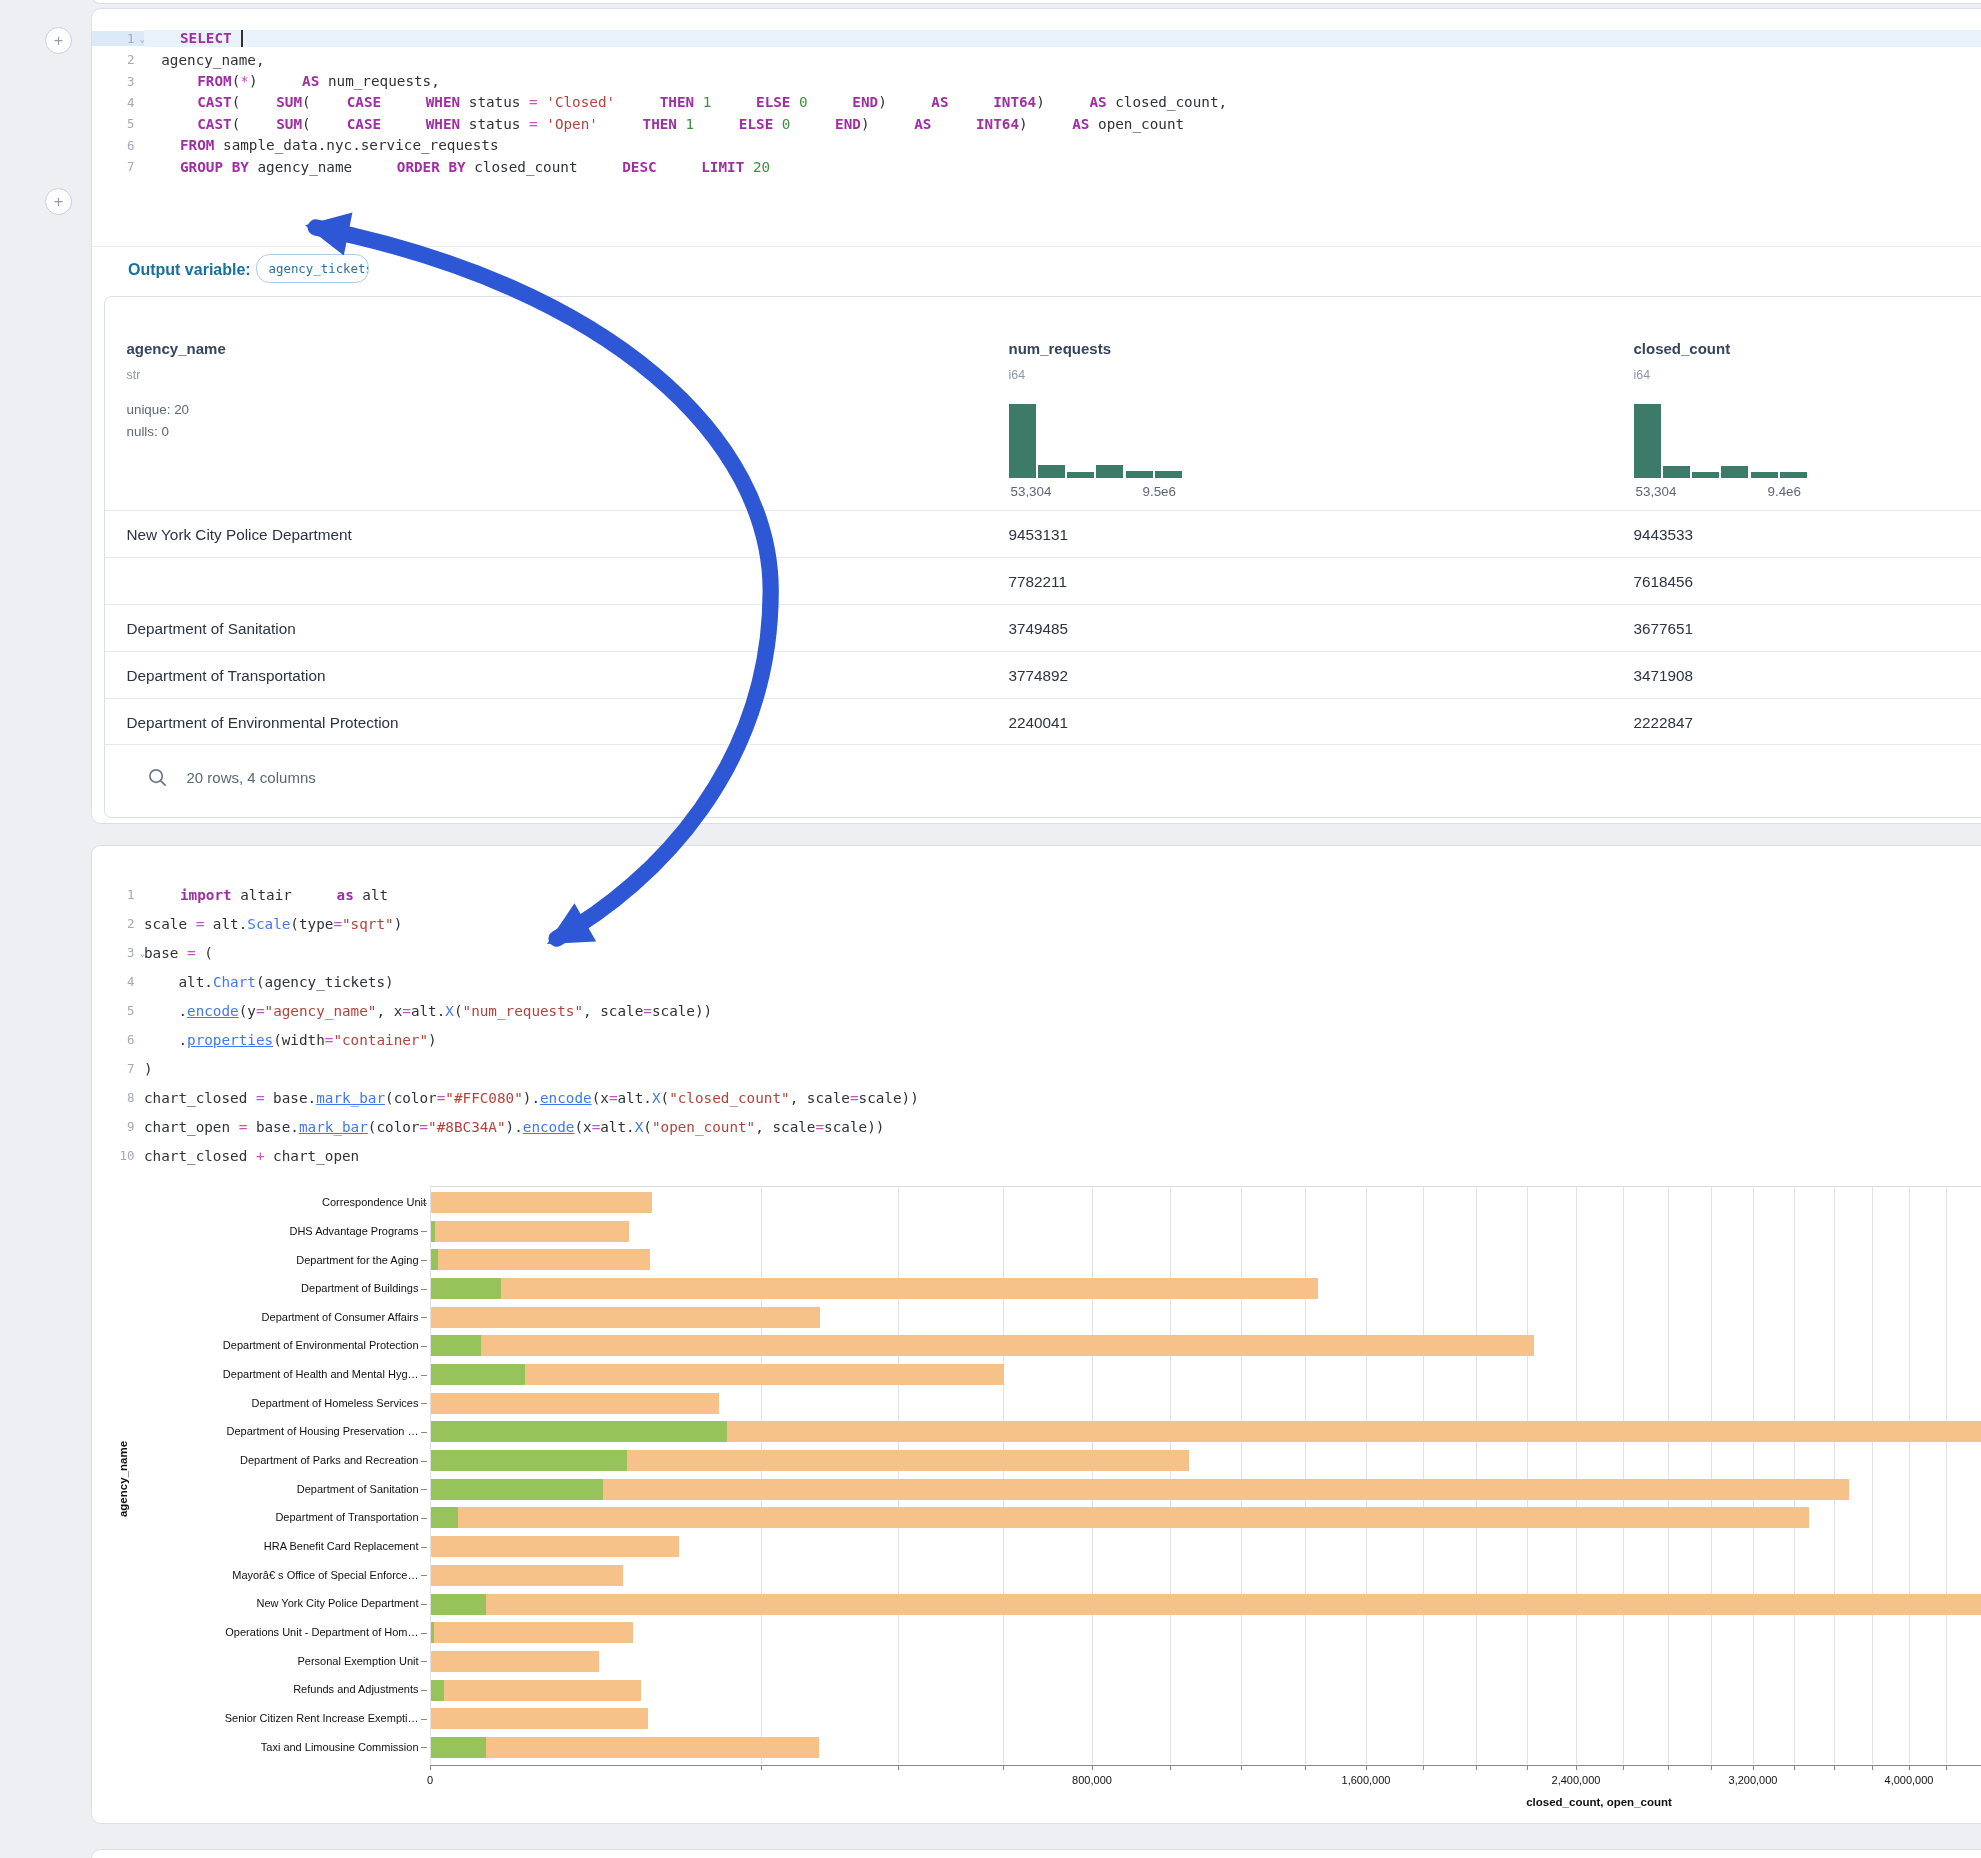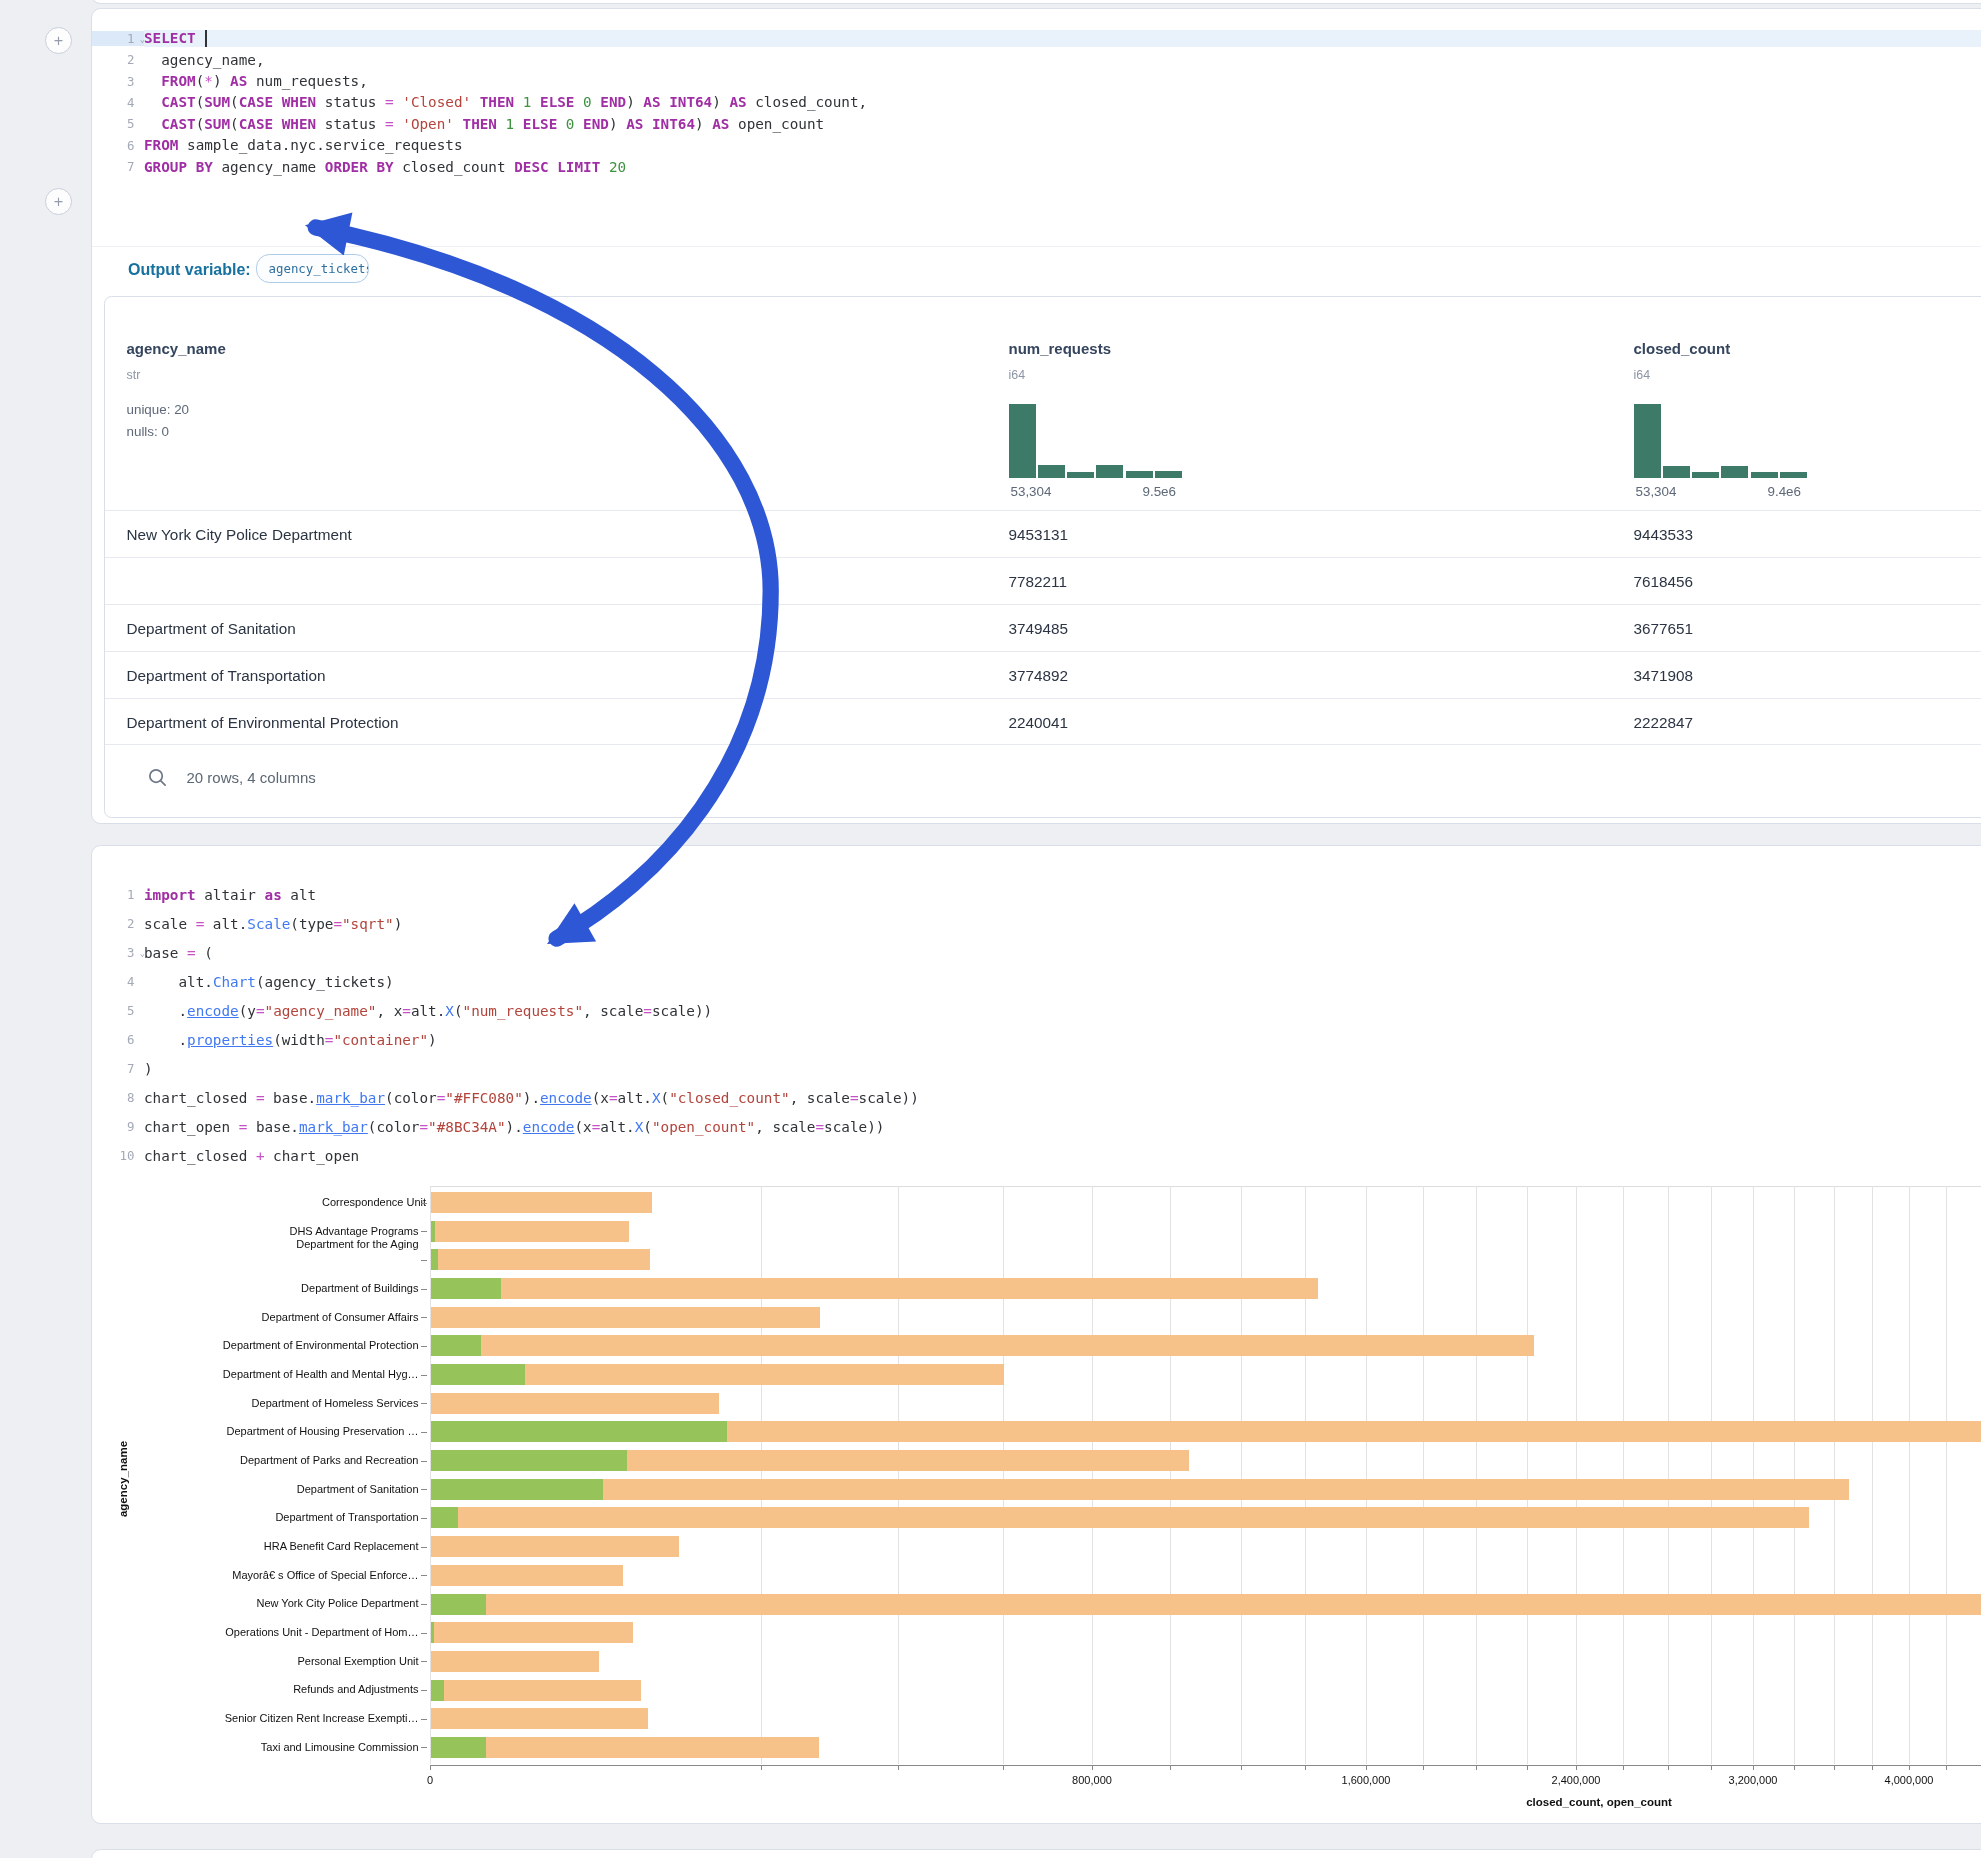--- a/index.html
+++ b/index.html
@@ -8,21 +8,21 @@
   .card{position:absolute;background:#fff;border:1px solid #D9DFE8;border-radius:9.6px;box-sizing:border-box;}
   
   .code-area{position:absolute;left:0;right:0;}
   .cl{display:flex;align-items:center;white-space:pre;}
   .cl .gut{width:52px;flex:0 0 52px;text-align:right;padding-right:9.6px;box-sizing:border-box;
            color:#A3A9B6;font-size:12.4px;font-family:"DejaVu Sans Mono",monospace;position:relative;}
   .cl .chev{position:absolute;right:-1px;top:55%;transform:translateY(-50%);font-size:8.6px;color:#9AA1AE;}
   .cl .src{flex:1;font-family:"DejaVu Sans Mono",monospace;font-size:14.3px;color:#2F3337;}
   .cl.active .src-bg{background:#E9F1FB;}
   .cl.active .gut{background:#DCE9F8;}
-  .tok-kw{color:#A02EA4;font-weight:bold;}
+  .tok-kw{color:#A02EA4;font-weight:bold;margin-left:36px;}
   .tok-op{color:#C750C7;}
   .tok-str{color:#B3443C;}
   .tok-num{color:#3D9140;}
   .tok-fn{color:#4078F2;}
   .tok-fnu{color:#4078F2;text-decoration:underline;}
   .caret{display:inline-block;width:1.4px;height:17px;background:#2F3337;vertical-align:middle;margin-left:1px;}
   
   .plus-btn{position:absolute;width:27px;height:27px;border:1.4px solid #C9CFDA;border-radius:50%;
             background:#FDFDFE;color:#959CA9;font-size:16.3px;line-height:25px;text-align:center;box-sizing:border-box;}
   
@@ -220,21 +220,21 @@
         <div class="xlab" style="left: 1484px; top: 928px;">2,400,000</div>
         <div class="xlab" style="left: 1661px; top: 928px;">3,200,000</div>
         <div class="xlab" style="left: 1817px; top: 928px;">4,000,000</div>
         <div class="cat" style="left: 19px; width: 315px; top: 350px;">Correspondence Unit</div>
         <div class="ydash" style="left: 329px; top: 357px;"></div>
         <div class="bar" style="left: 339px; top: 346px; width: 221px; background: rgb(247, 194, 137);"></div>
         <div class="cat" style="left: 11.5px; width: 315px; top: 379px;">DHS Advantage Programs</div>
         <div class="ydash" style="left: 329px; top: 385px;"></div>
         <div class="bar" style="left: 339px; top: 375px; width: 198px; background: rgb(247, 194, 137);"></div>
         <div class="bar" style="left: 339px; top: 375px; width: 4px; background: rgb(151, 196, 90);"></div>
-        <div class="cat" style="left: 11.5px; width: 315px; top: 392px;">Department for the Aging</div>
+        <div class="cat" style="left: 11.5px; width: 315px; top: 408px;">Department for the Aging</div>
         <div class="ydash" style="left: 329px; top: 414px;"></div>
         <div class="bar" style="left: 339px; top: 403px; width: 219px; background: rgb(247, 194, 137);"></div>
         <div class="bar" style="left: 339px; top: 403px; width: 7.4px; background: rgb(151, 196, 90);"></div>
         <div class="cat" style="left: 11.5px; width: 315px; top: 436px;">Department of Buildings</div>
         <div class="ydash" style="left: 329px; top: 443px;"></div>
         <div class="bar" style="left: 339px; top: 432px; width: 887px; background: rgb(247, 194, 137);"></div>
         <div class="bar" style="left: 339px; top: 432px; width: 70px; background: rgb(151, 196, 90);"></div>
         <div class="cat" style="left: 11.5px; width: 315px; top: 465px;">Department of Consumer Affairs</div>
         <div class="ydash" style="left: 329px; top: 471px;"></div>
         <div class="bar" style="left: 339px; top: 461px; width: 389px; background: rgb(247, 194, 137);"></div>

